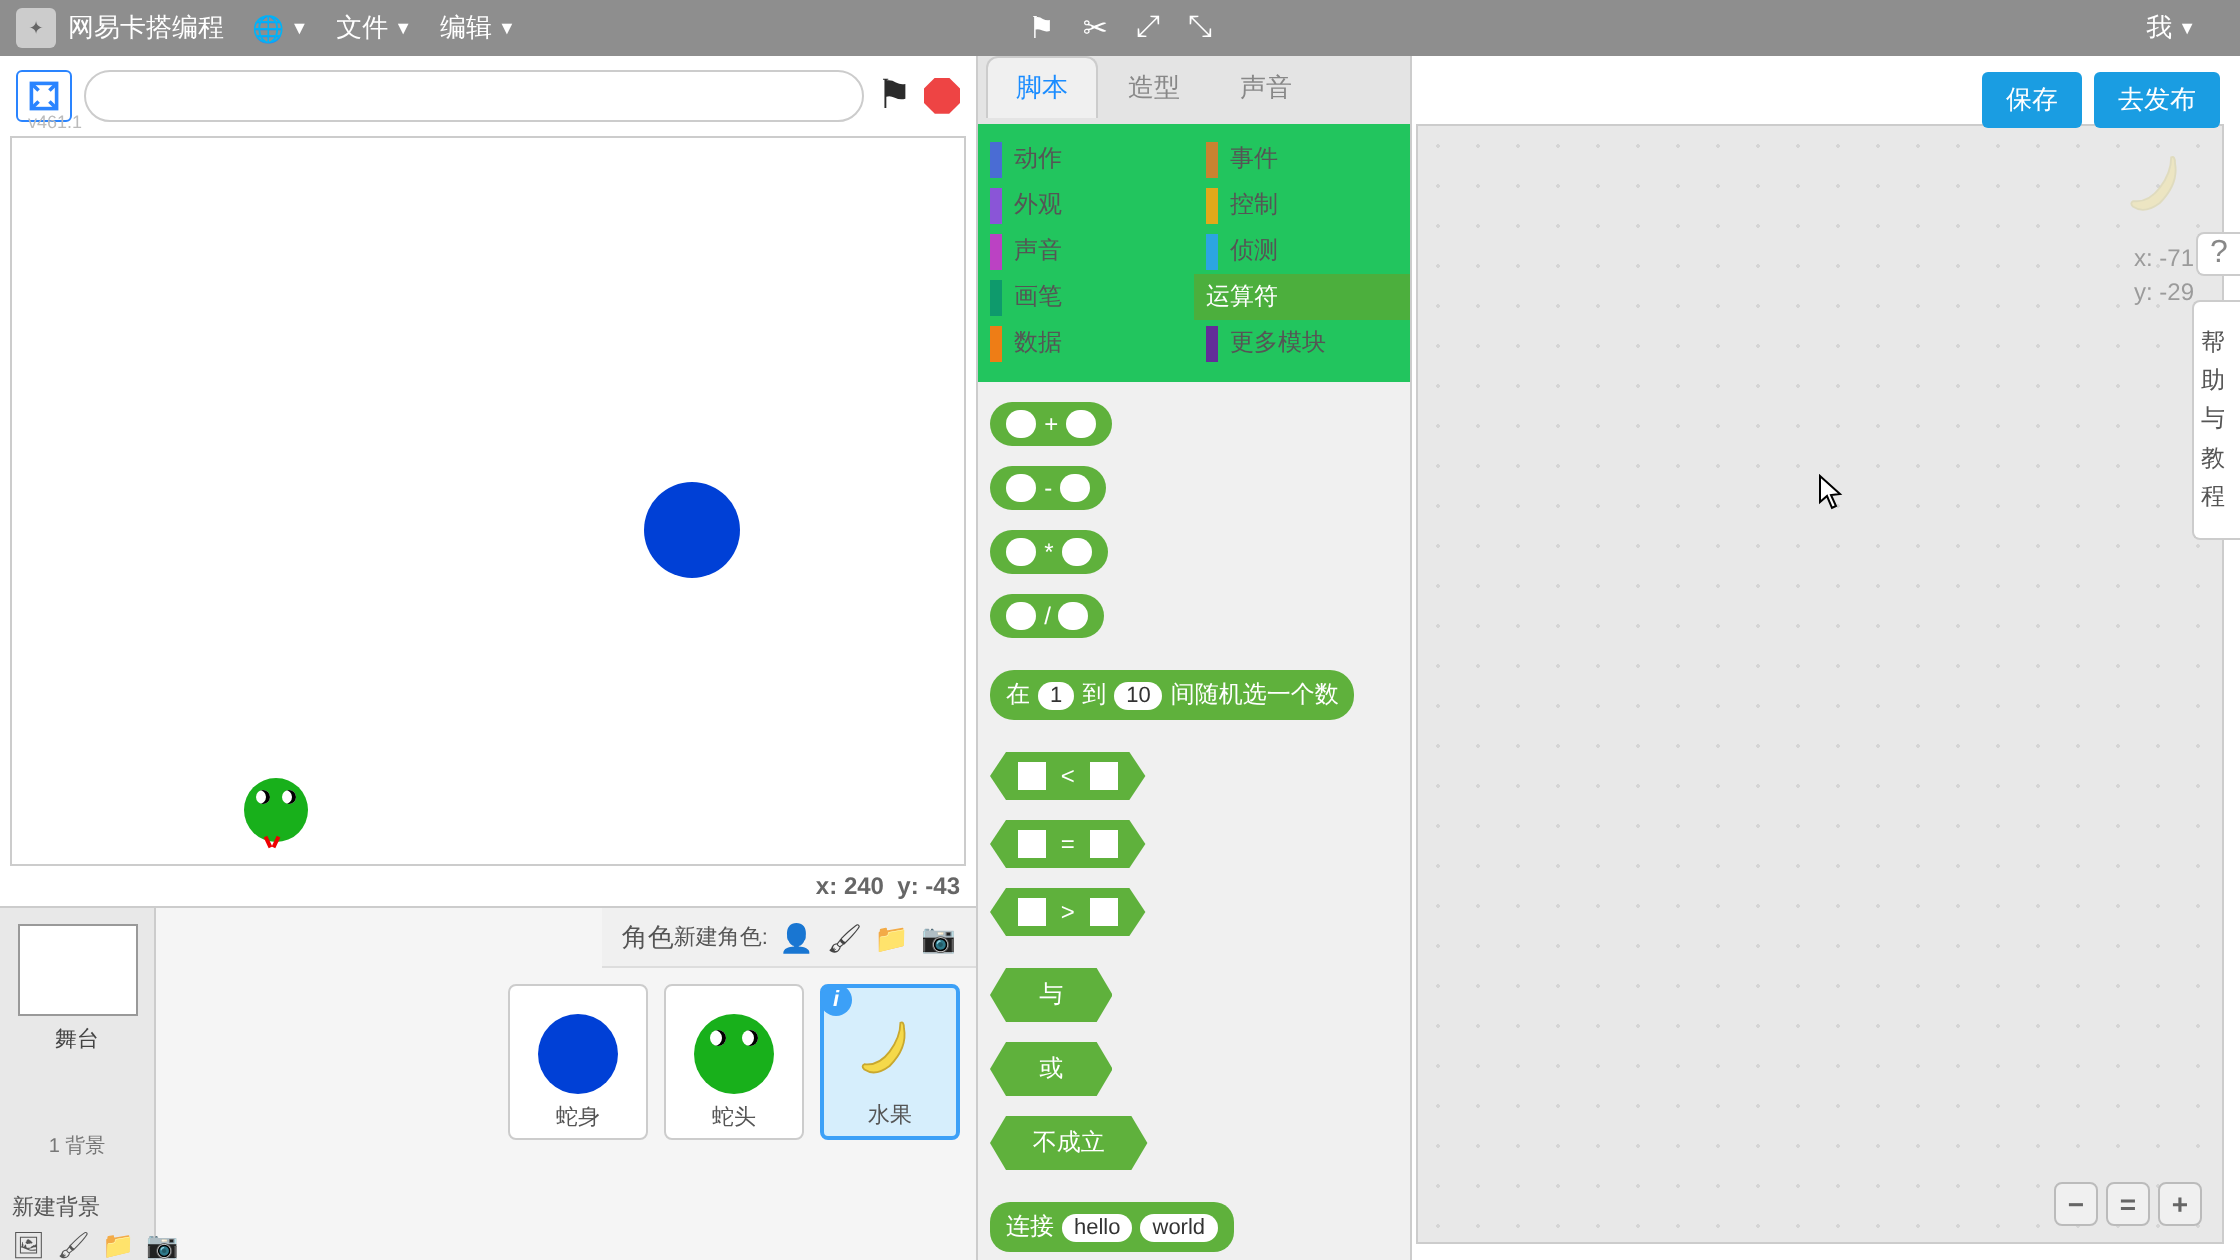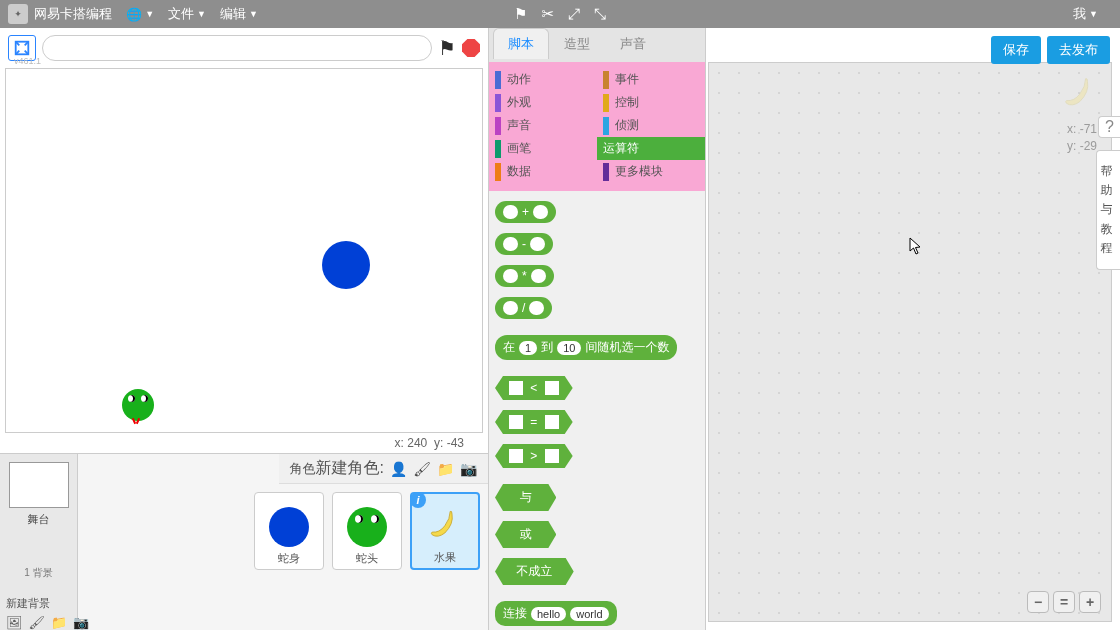--- a/index.html
+++ b/index.html
@@ -29,54 +29,54 @@
 .stage { width: 478px; height: 368px; margin: 0 5px; border: 1px solid #ccc; background: #fff; position: relative; overflow: hidden; }
 .ball-blue { width: 48px; height: 48px; background: #0040d6; border-radius: 50%; position: absolute; left: 316px; top: 172px; }
 .snake-head { width: 32px; height: 32px; background: #18b01b; border-radius: 50%; position: absolute; left: 116px; top: 320px; }
 .snake-head::before, .snake-head::after { content: ''; position: absolute; width: 7px; height: 7px; background: #fff; border-radius: 50%; top: 6px; }
 .snake-head::before { left: 6px; box-shadow: inset -2px 0 0 0 #000; }
 .snake-head::after { right: 6px; box-shadow: inset -2px 0 0 0 #000; }
 .snake-tongue { position: absolute; width: 10px; height: 6px; top: 29px; left: 11px; }
 .snake-tongue::before { content: ''; position: absolute; width: 2px; height: 6px; background: #e00; transform: rotate(-25deg); }
 .snake-tongue::after { content: ''; position: absolute; width: 2px; height: 6px; background: #e00; left: 4px; transform: rotate(25deg); }
 
-.stage-coords { text-align: right; font-size: 12px; padding: 3px 24px; color: #666; font-weight: normal; }
+.stage-coords { text-align: right; font-size: 12px; padding: 3px 8px; color: #666; font-weight: bold; }
 
 .sprite-area { flex: 1; display: flex; border-top: 1px solid #ccc; background: #f5f5f5; }
 .backdrop-col { width: 78px; border-right: 1px solid #ccc; background: #e8e8e8; display: flex; flex-direction: column; align-items: center; padding-top: 8px; position: relative; }
 .backdrop-thumb { width: 60px; height: 46px; background: #fff; border: 1px solid #999; }
 .bd-label { font-size: 11px; margin-top: 4px; color: #444; }
 .bd-sub { font-size: 10px; color: #777; margin-top: 39px; }
 .bd-section { font-size: 11px; color: #555; margin-top: 16px; margin-bottom: 4px; align-self: flex-start; padding-left: 6px; }
 .bd-icons { display: flex; gap: 6px; font-size: 13px; color: #555; padding-left: 6px; align-self: flex-start; }
 
 .sprite-col { flex: 1; display: flex; flex-direction: column; align-items: flex-end; }
 .sprite-header { height: 30px; display: flex; align-items: center; padding: 0 10px; font-size: 13px; background: #f0f0f0; border-bottom: 1px solid #ddd; }
 .sprite-header .lbl { color: #555; }
-.sprite-header .new-lbl { margin-left: auto; margin-right: 6px; color: #555; font-size: 16px; }
+.sprite-header .new-lbl { margin-left: auto; margin-right: 6px; color: #555; font-size: 11px; }
 .sprite-header .ic-row { display: flex; gap: 6px; color: #444; font-size: 14px; }
 .sprite-header .ic-row span { cursor: pointer; }
 .sprite-list { flex: 1; display: flex; gap: 8px; padding: 8px; }
 .sprite-item { width: 70px; height: 78px; background: #fff; border: 1px solid #ccc; border-radius: 4px; display: flex; flex-direction: column; align-items: center; justify-content: flex-end; padding-bottom: 3px; cursor: pointer; position: relative; }
 .sprite-item.sel { border: 2px solid #3ca0f7; background: #d6eefc; }
 .sprite-item .thumb { width: 40px; height: 40px; margin-top: 8px; position: relative; }
 .sprite-item .nm { font-size: 11px; color: #555; margin-top: 4px; }
 .circ-green { width: 40px; height: 40px; background: #18b01b; border-radius: 50%; position: relative; }
 .circ-green::before,.circ-green::after{content:'';position:absolute;width:8px;height:8px;background:#fff;border-radius:50%;top:8px;}
 .circ-green::before{left:8px;box-shadow:inset -2px 0 0 #000}.circ-green::after{right:8px;box-shadow:inset -2px 0 0 #000}
 .circ-blue { width: 40px; height: 40px; background: #0040d6; border-radius: 50%; }
 .banana-svg { width: 36px; height: 36px; }
 .info-badge { position: absolute; top: -2px; left: -2px; width: 16px; height: 16px; background: #3ca0f7; color: #fff; border-radius: 50%; font-size: 11px; display: flex; align-items: center; justify-content: center; font-weight: bold; font-style: italic; }
 
 .mid { width: 218px; background: #f0f0f0; border-left: 1px solid #ccc; border-right: 1px solid #ccc; display: flex; flex-direction: column; }
 .tabbar { height: 34px; display: flex; align-items: flex-start; background: #e4e4e4; padding-left: 4px; gap: 0; }
 .tab { padding: 6px 14px; font-size: 13px; color: #888; border: 1px solid transparent; border-bottom: none; cursor: pointer; border-radius: 6px 6px 0 0; }
 .tab.active { background: #f0f0f0; color: #1a8cff; border-color: #ccc; }
 
-.cat-grid { background: #f9a8d4; padding: 6px 0 8px; display: flex; }
+.cat-grid { background: #22c55e; padding: 6px 0 8px; display: flex; }
 .cat-col { flex: 1; }
 .cat { display: flex; align-items: center; height: 23px; padding-left: 6px; cursor: pointer; font-size: 12px; color: #555; }
 .cat .bar { width: 6px; height: 18px; margin-right: 6px; }
 .cat.sel { background: #4caf3d; color: #fff; }
 
 .palette { flex: 1; overflow-y: auto; padding: 10px 6px; position: relative; }
 .palette::-webkit-scrollbar { width: 10px; }
 .palette::-webkit-scrollbar-thumb { background: #b0b0b0; border-radius: 5px; }
 .palette::-webkit-scrollbar-track { background: #e0e0e0; }
 

